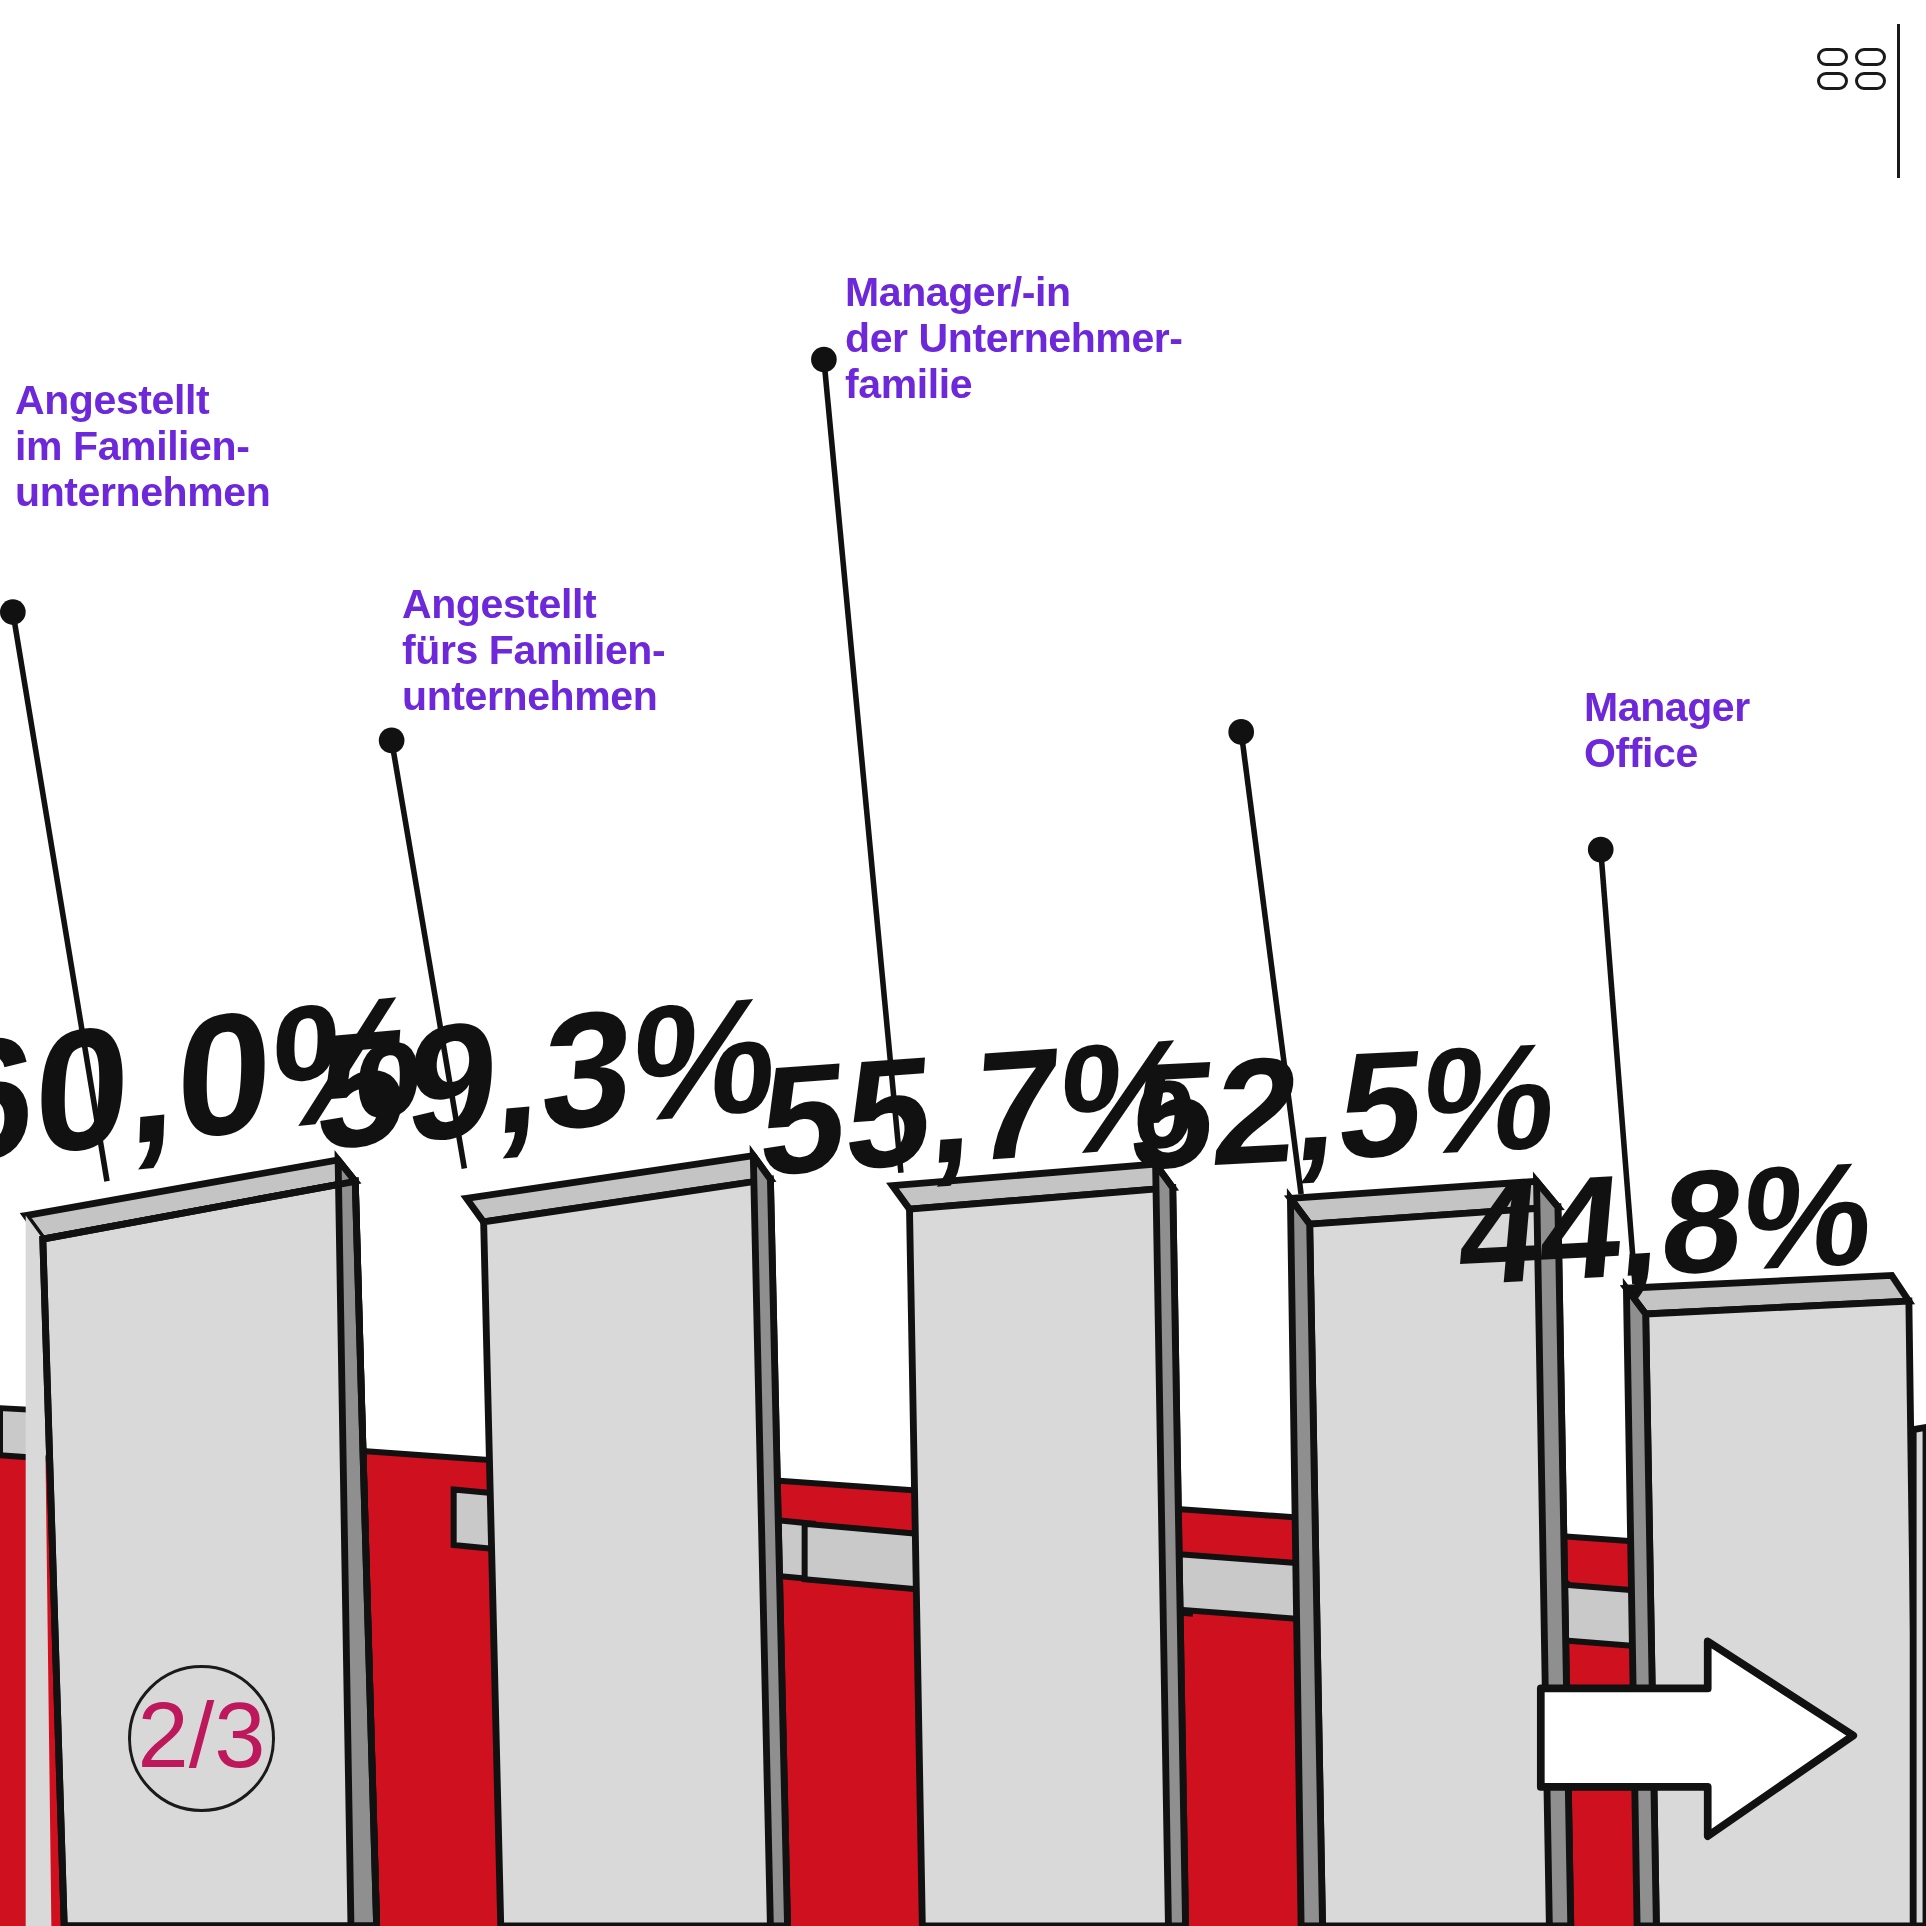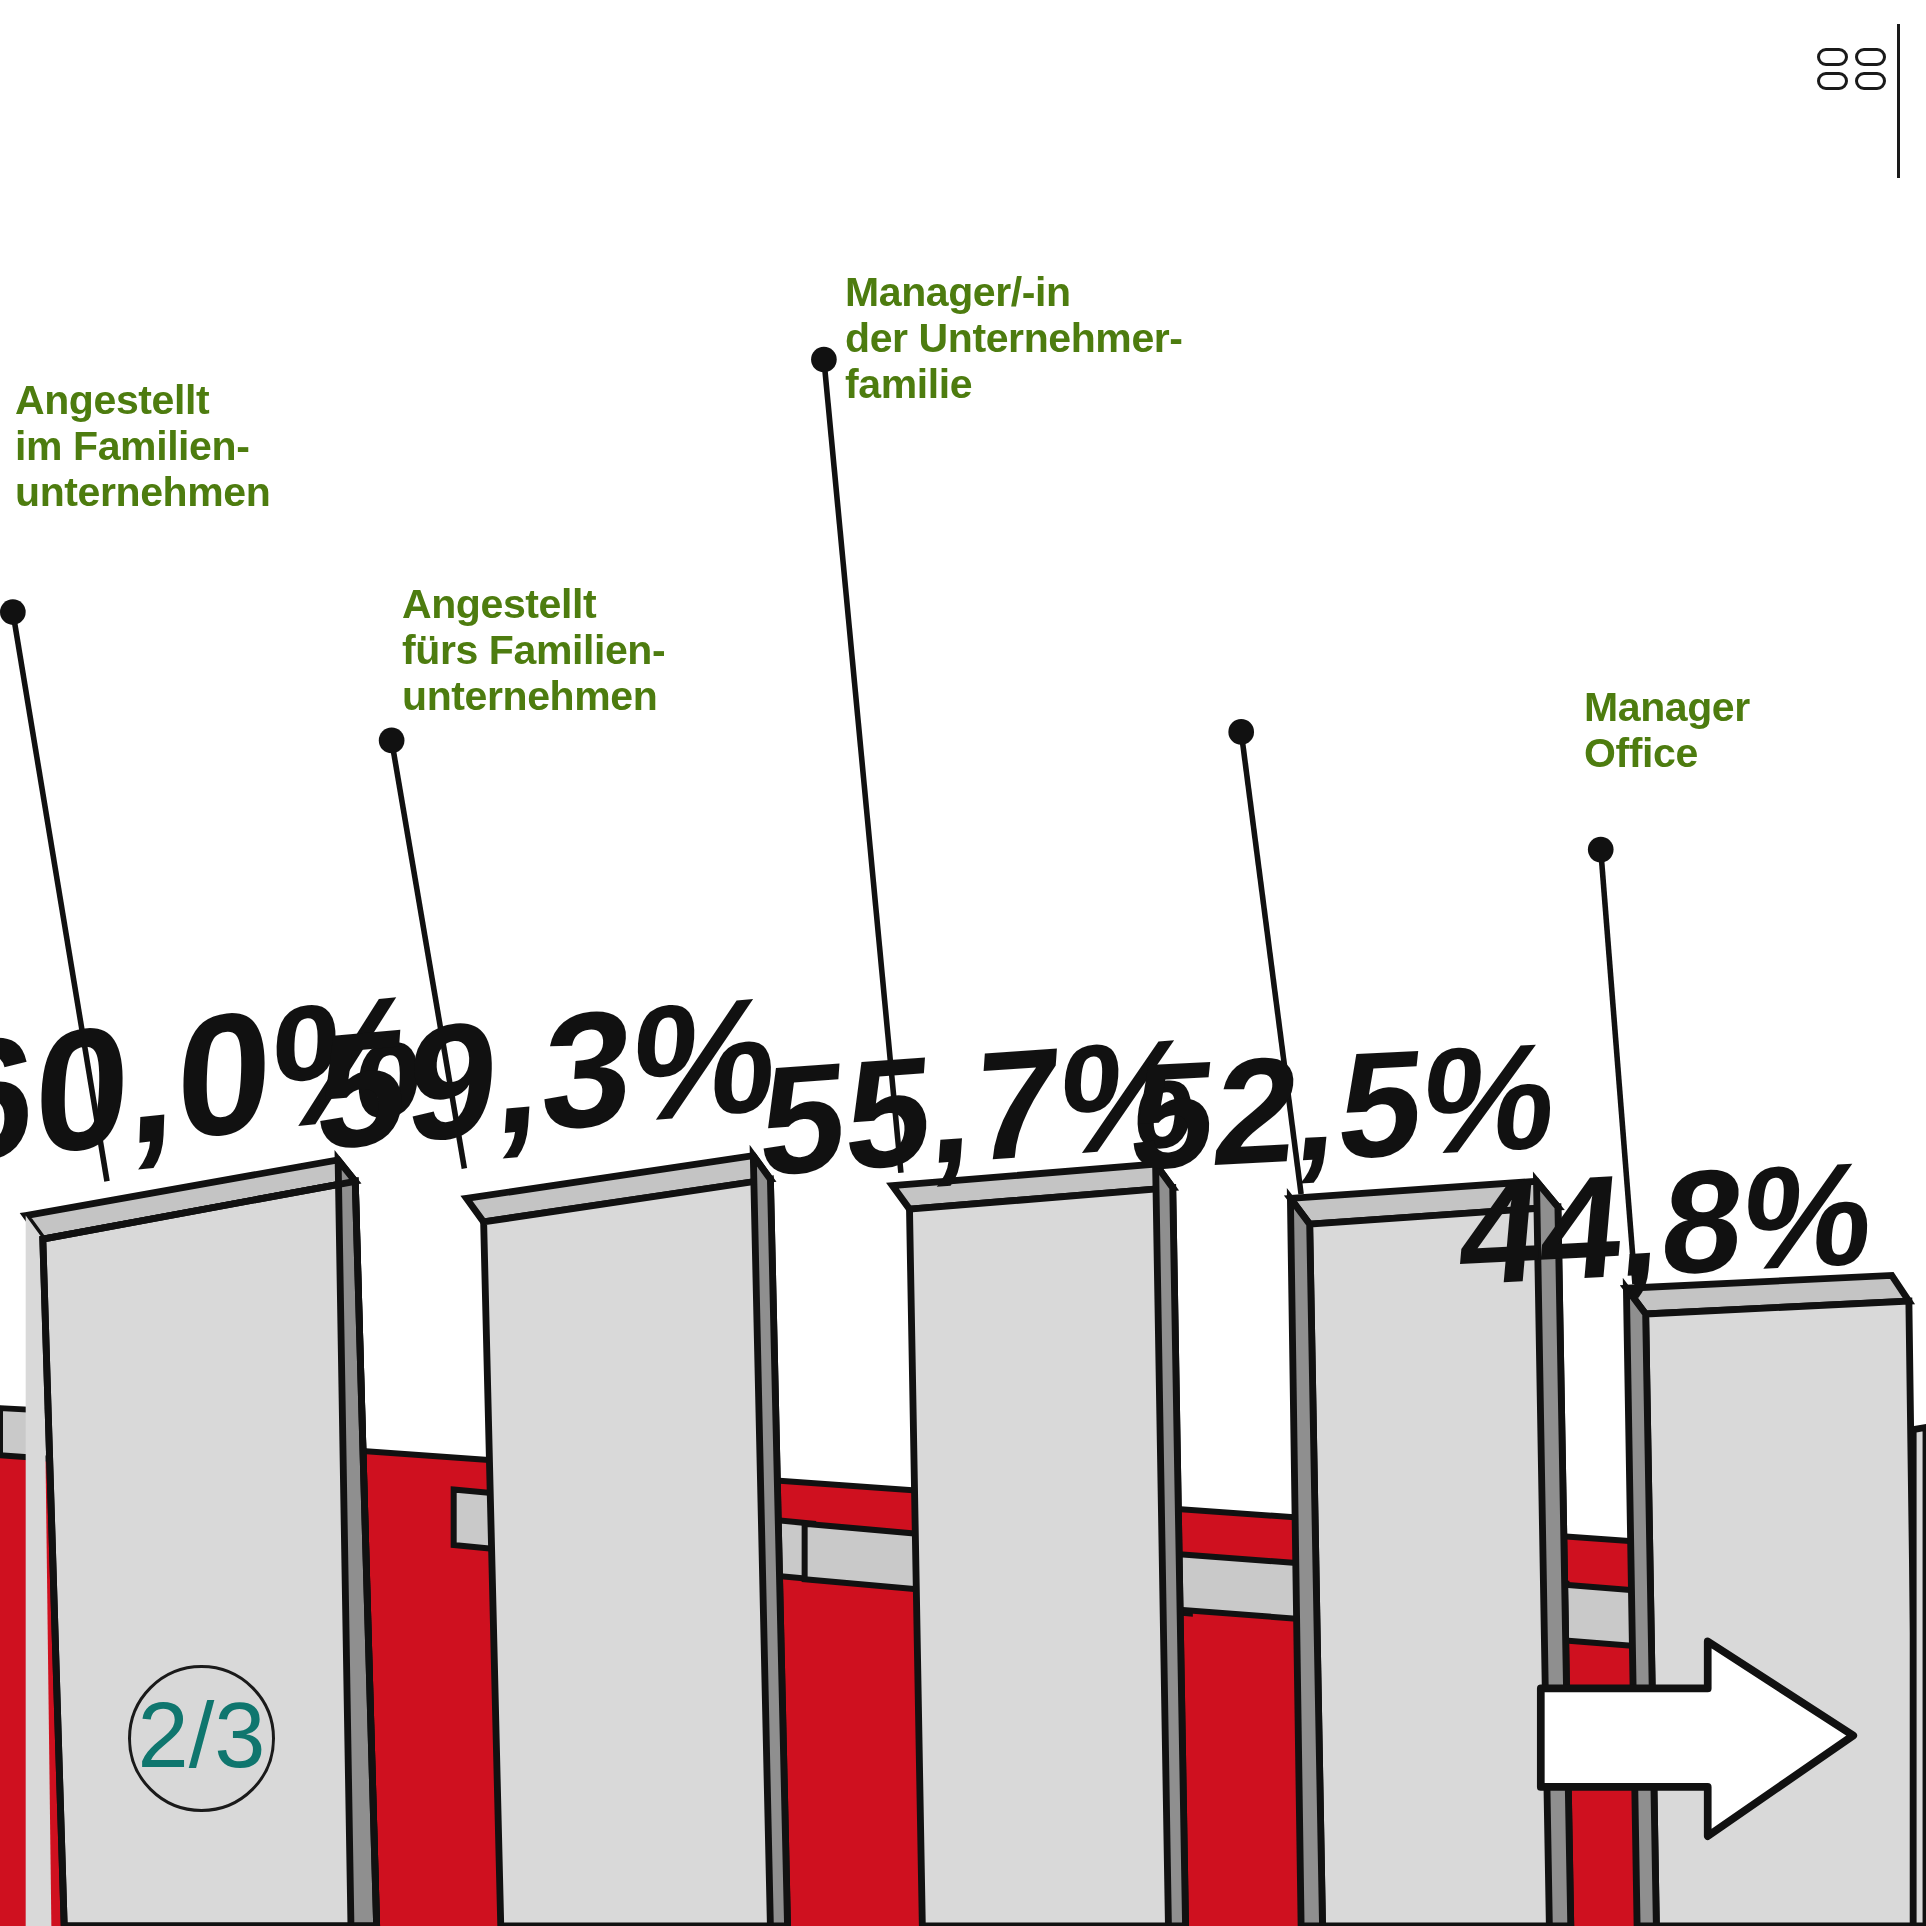--- a/index.html
+++ b/index.html
@@ -36,41 +36,41 @@
     padding-top:20.5px;
     font-size:33px;line-height:1.28;color:#111;
     font-family:"Liberation Sans", sans-serif;
     letter-spacing:0.1px;
   }
 
   
   .label{
     position:absolute;
     font-weight:bold;
-    color:#4d7c0f;
+    color:#6d28d9;
     font-size:41px;
     line-height:1.12;
     letter-spacing:-0.4px;
     white-space:pre-line;
   }
 
   
   .svg-layer{position:absolute;inset:0;}
 
   
   .badge{
     position:absolute;
     width:141px;height:141px;border-radius:50%;
     border:3.9px solid #1a1a1a;
     background:#d8d8d8;
     left:128px;top:1665px;
     display:flex;align-items:center;justify-content:center;
   }
   .badge span{
-    font-size:92px;color:#0f766e;
+    font-size:92px;color:#be185d;
     font-family:"Liberation Sans", sans-serif;
     transform:translateY(-2.6px);
   }
 </style>
 </head>
 <body>
 
 <div class="stage">
 
   <svg class="svg-layer" viewBox="0 0 4500 4500" preserveAspectRatio="none">

